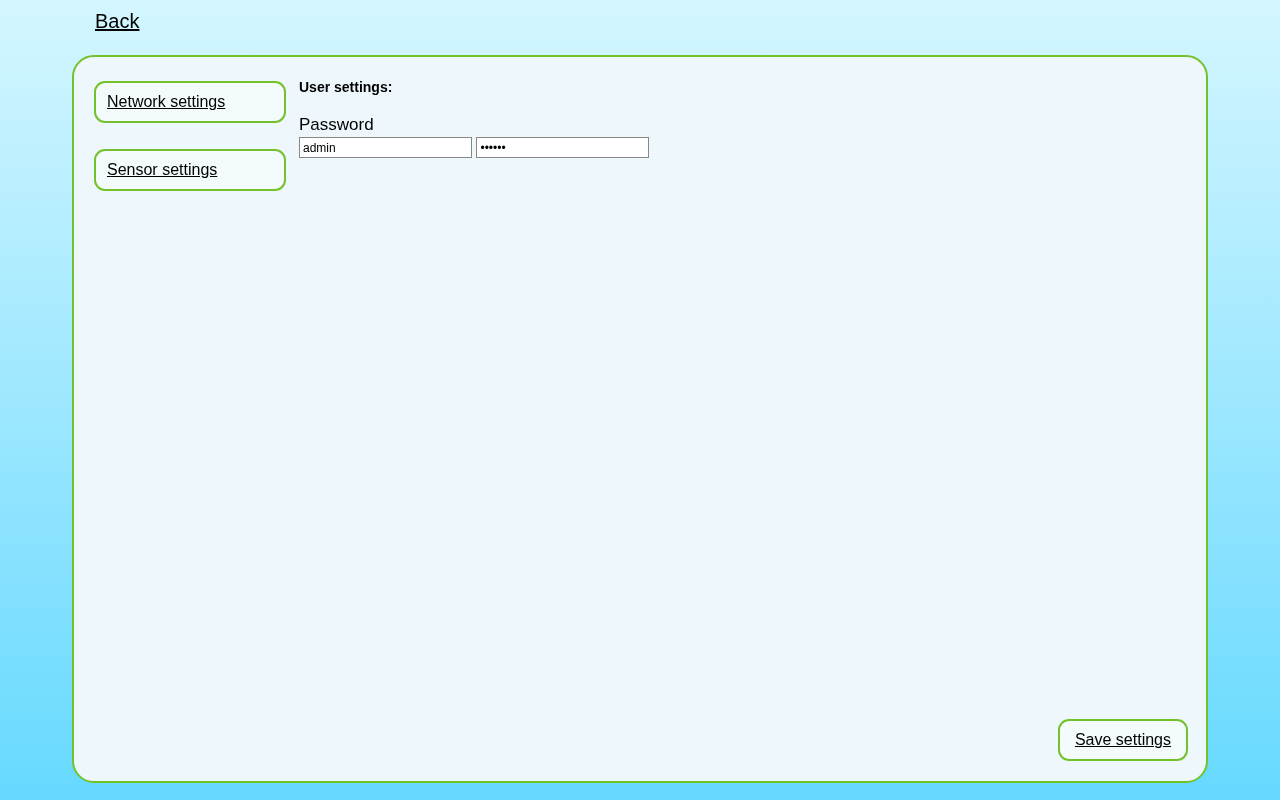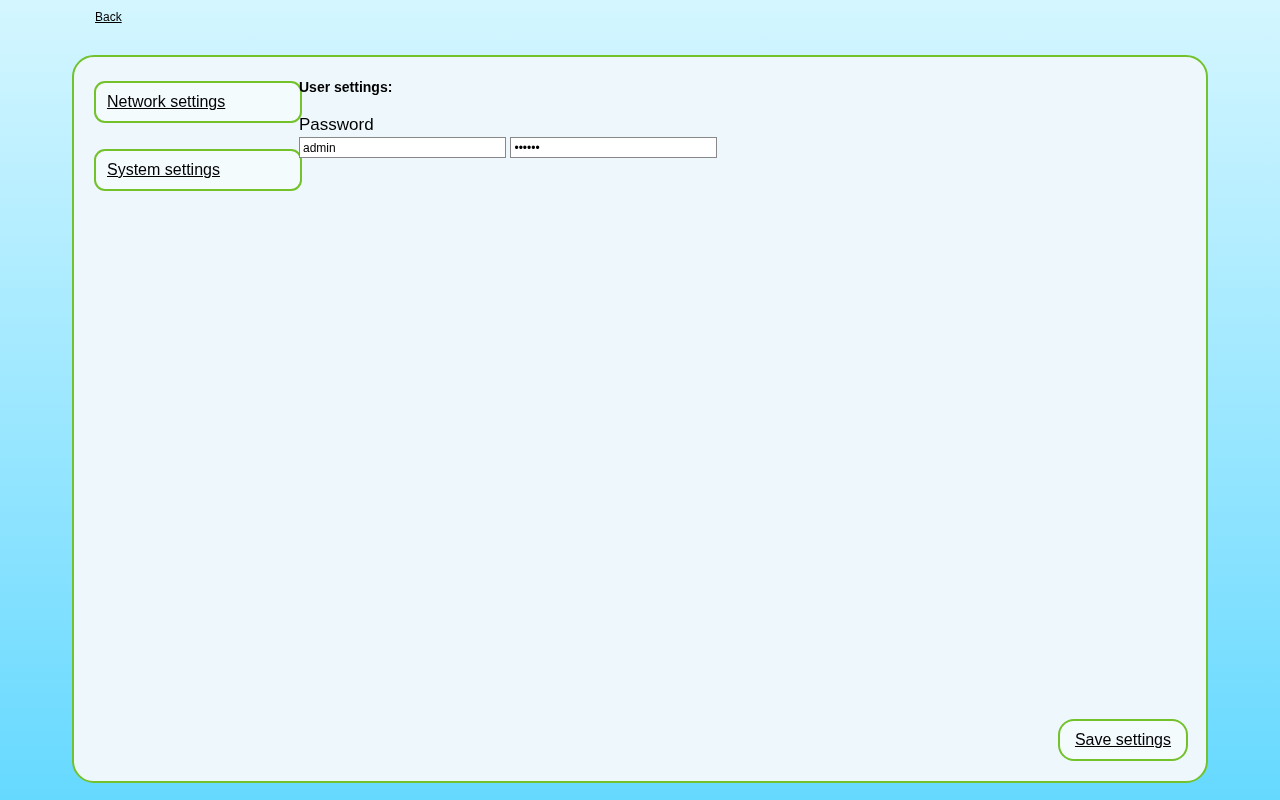--- a/index.html
+++ b/index.html
@@ -21,42 +21,42 @@
       padding: 10px 95px 8px 95px;
     }
     .page-title {
       font-size: 30px;
       font-weight: bold;
       color: #000;
     }
     .back-link {
       color: #000;
       text-decoration: underline;
-      font-size: 12px;
+      font-size: 20px;
     }
     .panel {
       position: absolute;
       left: 72px;
       top: 55px;
       width: 1136px;
       height: 728px;
       background: #eef8fc;
       border: 2px solid #73c22b;
       border-radius: 22px;
       display: flex;
     }
     .sidebar {
       width: 225px;
       padding: 24px 0 0 20px;
       display: flex;
       flex-direction: column;
       gap: 26px;
     }
     .nav-btn {
-      width: 208px;
+      width: 192px;
       height: 42px;
       background: #f4fbfd;
       border: 2px solid #73c22b;
       border-radius: 11px;
       display: flex;
       align-items: center;
       padding-left: 11px;
       color: #000;
       text-decoration: underline;
       font-size: 16px;
@@ -70,38 +70,38 @@
     .section-heading {
       font-size: 14px;
       font-weight: bold;
       margin-bottom: 20px;
     }
     .field-label {
       font-size: 17px;
       margin-bottom: 2px;
     }
     .text-input {
-      width: 207px;
+      width: 173px;
       height: 21px;
       border: 1px solid #888;
       background: #fff;
       font-size: 12px;
       font-family: Arial, sans-serif;
       padding: 0 3px;
       margin-bottom: 18px;
     }
     .save-btn {
       position: absolute;
       right: 18px;
       bottom: 20px;
       height: 42px;
       padding: 0 15px;
       background: #f4fbfd;
       border: 2px solid #73c22b;
-      border-radius: 16px;
+      border-radius: 11px;
       display: flex;
       align-items: center;
       color: #000;
       text-decoration: underline;
       font-size: 16px;
       cursor: pointer;
     }
   </style>
 </head>
 <body>
@@ -109,21 +109,21 @@
 <div class="header">
   <a href="#" class="back-link">Back</a>
 </div>
 
 <div class="panel">
   <div class="sidebar">
     <a href="#" class="nav-btn">
       <span>Network settings</span>
     </a>
     <a href="#" class="nav-btn">
-      <span>System settings</span>
+      <span>Sensor settings</span>
     </a>
   </div>
 
   <div class="content">
     <div class="section-heading">User settings:</div>
 
     <div class="field-label">Password</div>
     <input type="text" class="text-input" value="admin" style="">
 
     <input type="password" class="text-input" value="••••••" style="">

